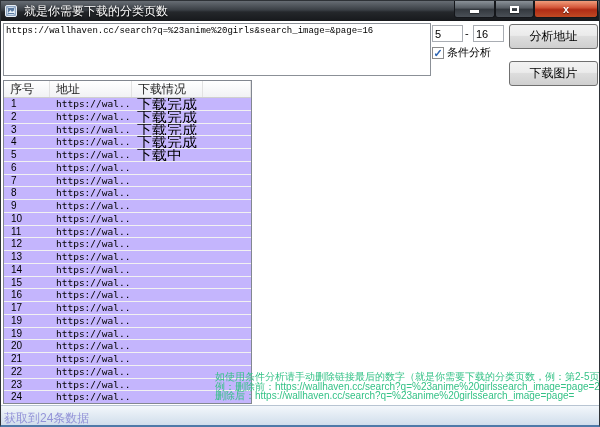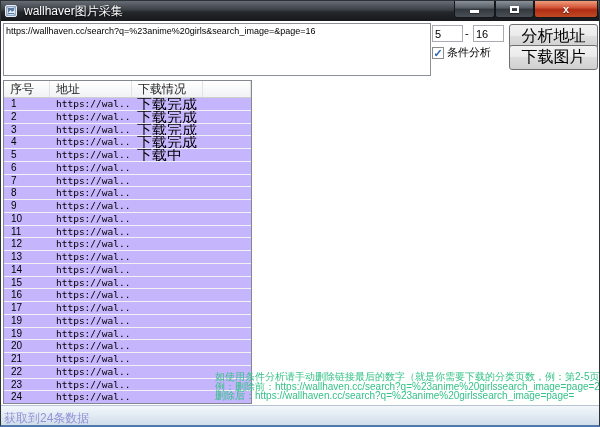--- a/index.html
+++ b/index.html
@@ -26,39 +26,39 @@
   #btn-max  { left:494px; width:39px; }
   #btn-close{ left:533px; width:64px;
     background:linear-gradient(#f09d7c 0%, #d4573a 40%, #b02c15 55%, #c04a24 100%); }
   .glyph-min { width:9px; height:3px; background:#fff; box-shadow:0 1px 1px #00000066; margin-top:4px; }
   .glyph-max { width:9px; height:7px; border:2px solid #fff; box-shadow:0 1px 1px #00000066; }
   .glyph-close { color:#fff; font-size:11px; font-weight:bold; text-shadow:0 1px 1px #00000088; line-height:15px; }
   
   #url-box {
     position:absolute; left:2px; top:22px; width:428px; height:53px;
     border:1px solid #8b9097; background:#fff; resize:none; overflow:hidden;
-    font-family:Liberation Sans, sans-serif; font-size:9px; line-height:12px;
+    font-family:Liberation Mono, monospace; font-size:9px; line-height:12px;
     padding:1px 2px; color:#000; outline:none; white-space:pre-wrap; word-break:break-all;
   }
   .mini-input {
     position:absolute; top:24px; width:31px; height:17px;
     border:1px solid #a9adb3; font-size:11px; padding:1px 2px;
     font-family:"Liberation Sans", sans-serif; outline:none;
   }
   #page-from { left:431px; }
   #page-to   { left:472px; }
   #range-sep { position:absolute; left:464px; top:26px; font-size:11px; color:#000; }
   .win-btn {
     position:absolute; left:508px; width:89px; height:25px;
     border:1px solid #707070; border-radius:3px;
     background:linear-gradient(#f2f2f2 0%, #ebebeb 45%, #dddddd 50%, #cfcfcf 100%);
-    font-size:16px; color:#000; font-family:"Liberation Sans", sans-serif;
+    font-size:12px; color:#000; font-family:"Liberation Sans", sans-serif;
   }
   #btn-analyze { top:23px; }
-  #btn-download{ top:44px; }
+  #btn-download{ top:60px; }
   #cond-row { position:absolute; left:431px; top:44px; display:flex; align-items:center; }
   #cond-check {
     width:12px; height:12px; border:1px solid #8b8b8b; background:#fff;
     display:flex; align-items:center; justify-content:center; margin-right:3px;
   }
   #cond-check .mark { color:#2f66b3; font-size:11px; font-weight:bold; line-height:10px; }
   #cond-label { font-size:11px; color:#000; }
   #cond-note {
     position:absolute; left:428px; top:57px; width:74px;
     color:#3ed598; font-size:11px; line-height:10px; word-break:break-all;
@@ -101,21 +101,21 @@
 <body>
 
 <div id="window">
 
   <div id="titlebar">
     <svg class="app-icon" viewBox="0 0 14 14">
       <rect x="0.5" y="1.5" width="11" height="11" rx="1.5" fill="#8fa7c4" stroke="#e8eef5"></rect>
       <rect x="2.5" y="3.5" width="7" height="7" rx="1" fill="#5a7aa0" stroke="#cfdcea"></rect>
       <path d="M3 9 L5.5 6 L7 8 L8.5 6.5 L10 9 Z" fill="#e9f1f8"></path>
     </svg>
-    <span id="title-text">wallhaver图片采集</span>
+    <span id="title-text">就是你需要下载的分类页数</span>
     <div class="cap-btn" id="btn-min">
         <div class="glyph-min"></div>
       </div>
     <div class="cap-btn" id="btn-max">
         <div class="glyph-max"></div>
       </div>
     <div class="cap-btn" id="btn-close">
         <div class="glyph-close">x</div>
       </div>
   </div>

